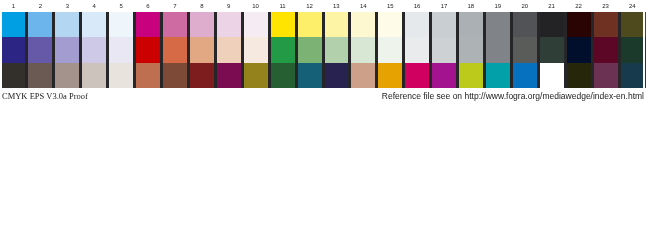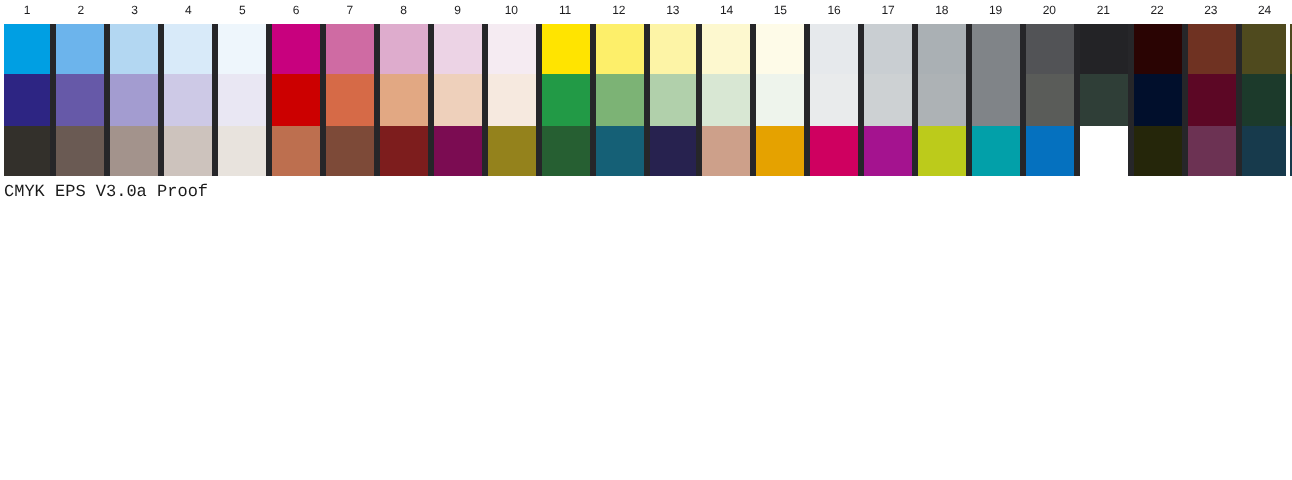--- a/index.html
+++ b/index.html
@@ -88,21 +88,21 @@
     background: #ffffff;
   }
   .caption-left {
     position: absolute;
     left: 2px;
     top: 3px;
     font-size: 8.5px;
     line-height: 11px;
     color: #1a1a1a;
     white-space: nowrap;
-    font-family: Liberation Mono, monospace;
+    font-family: Liberation Serif, serif;
   }
   .caption-right {
     position: absolute;
     right: 2px;
     top: 3px;
     font-size: 8.5px;
     line-height: 11px;
     color: #1a1a1a;
     white-space: nowrap;
     font-family: "Liberation Sans", sans-serif;
@@ -244,15 +244,16 @@
       <div class="sep" style="left: 536.833px; background: rgb(38, 38, 41);"></div>
       <div class="sep" style="left: 563.75px; background: rgb(38, 38, 41);"></div>
       <div class="sep" style="left: 590.667px; background: rgb(38, 38, 41);"></div>
       <div class="sep" style="left: 617.583px; background: rgb(38, 38, 41);"></div>
       <div class="sep" style="left: 0px; width: 2px; background: rgb(255, 255, 255);"></div>
       <div class="sep" style="left: 643px; width: 2px; background: rgb(255, 255, 255);"></div>
     </div>
 
   <div class="caption-band">
     <div class="caption-left">CMYK EPS V3.0a Proof</div>
+    <div class="caption-right">Reference file see on http://www.fogra.org/mediawedge/index-en.html</div>
   </div>
 
 </div>
 
 </body></html>

